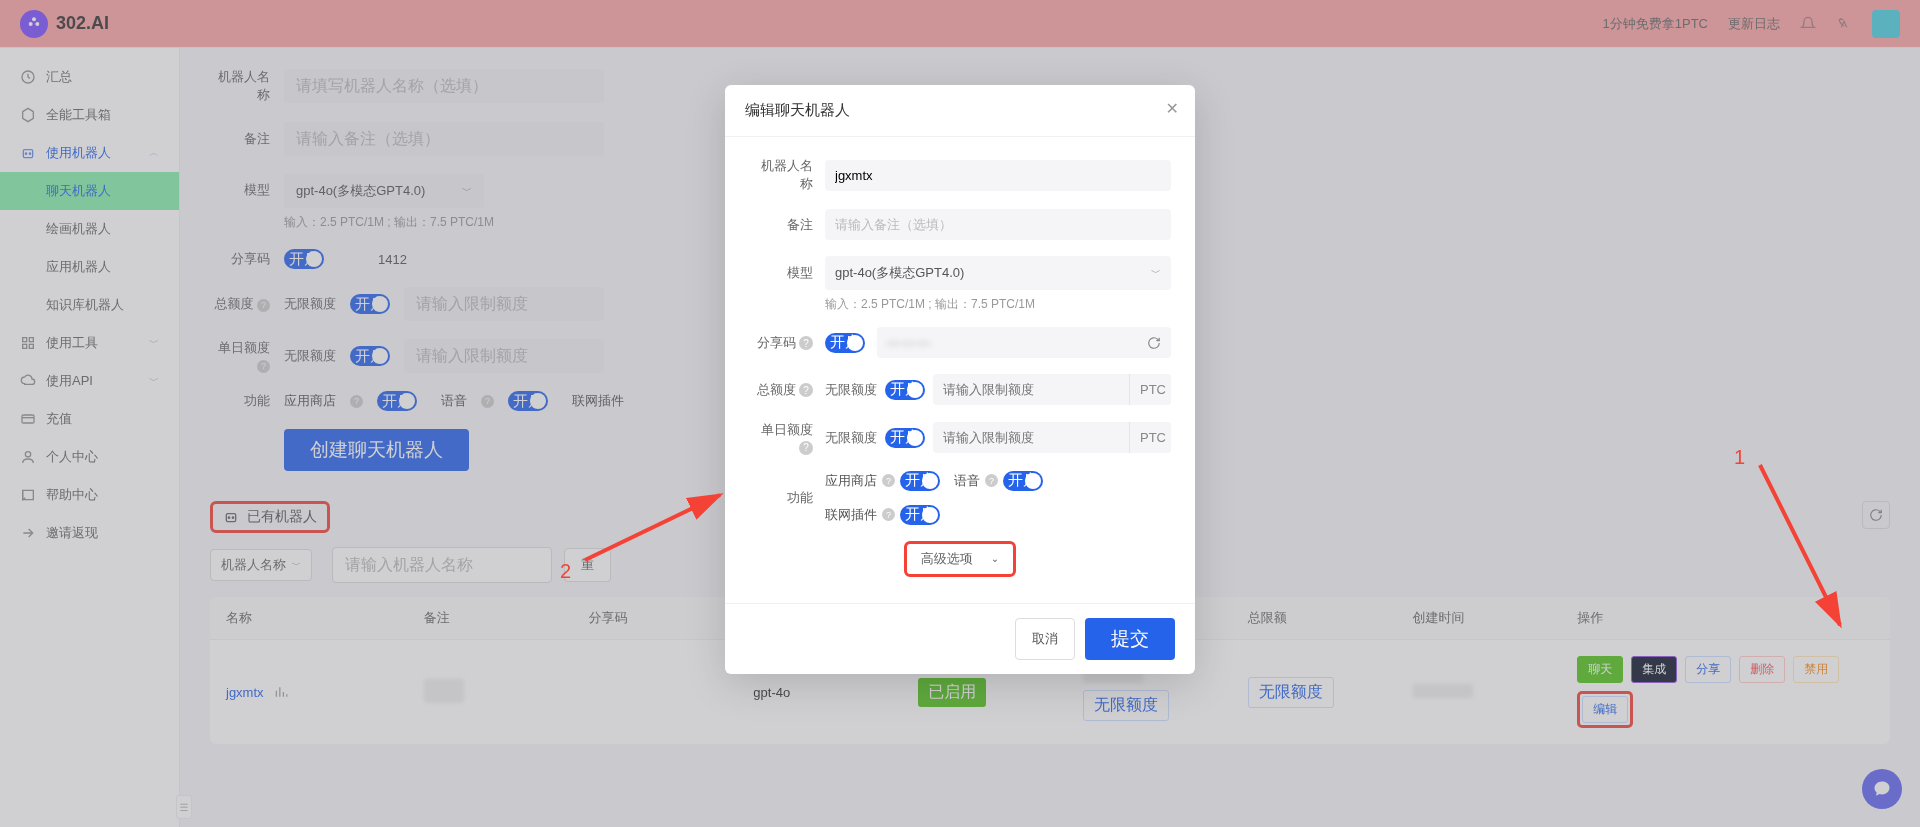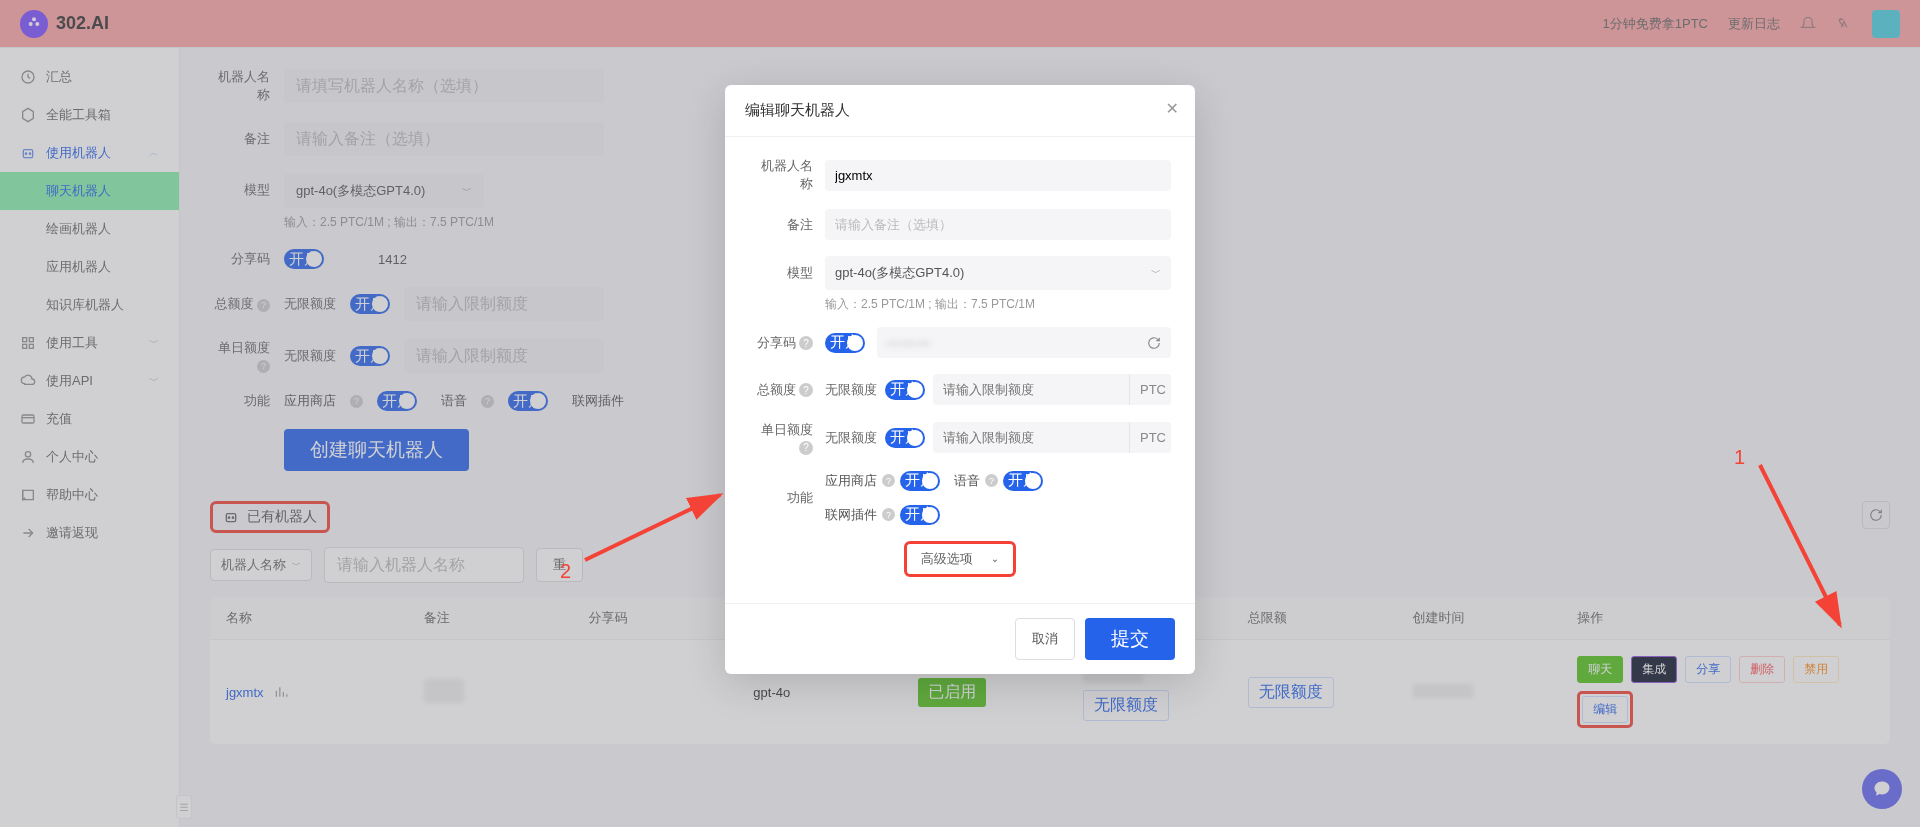--- a/index.html
+++ b/index.html
@@ -257,21 +257,21 @@
             <path d="M21 3v5h-5"></path>
           </svg>
         </span>
     </div>
 
     <div class="filter-row">
       <div class="filter-select">
           <span>机器人名称</span>
           <span style="font-size:9px">﹀</span>
         </div>
-      <input class="input" style="background: rgb(255, 255, 255); border: 1px solid rgb(221, 221, 221); width: 200px;" placeholder="请输入机器人名称">
+      <input class="input" style="background: rgb(255, 255, 255); border: 1px solid rgb(221, 221, 221); width: 220px; margin-left: 8px;" placeholder="请输入机器人名称">
       <button class="btn-default">重</button>
     </div>
 
     <div class="table">
       <div class="table-header">
         <div class="col name">名称</div>
         <div class="col">备注</div>
         <div class="col">分享码</div>
         <div class="col"></div>
         <div class="col"></div>

